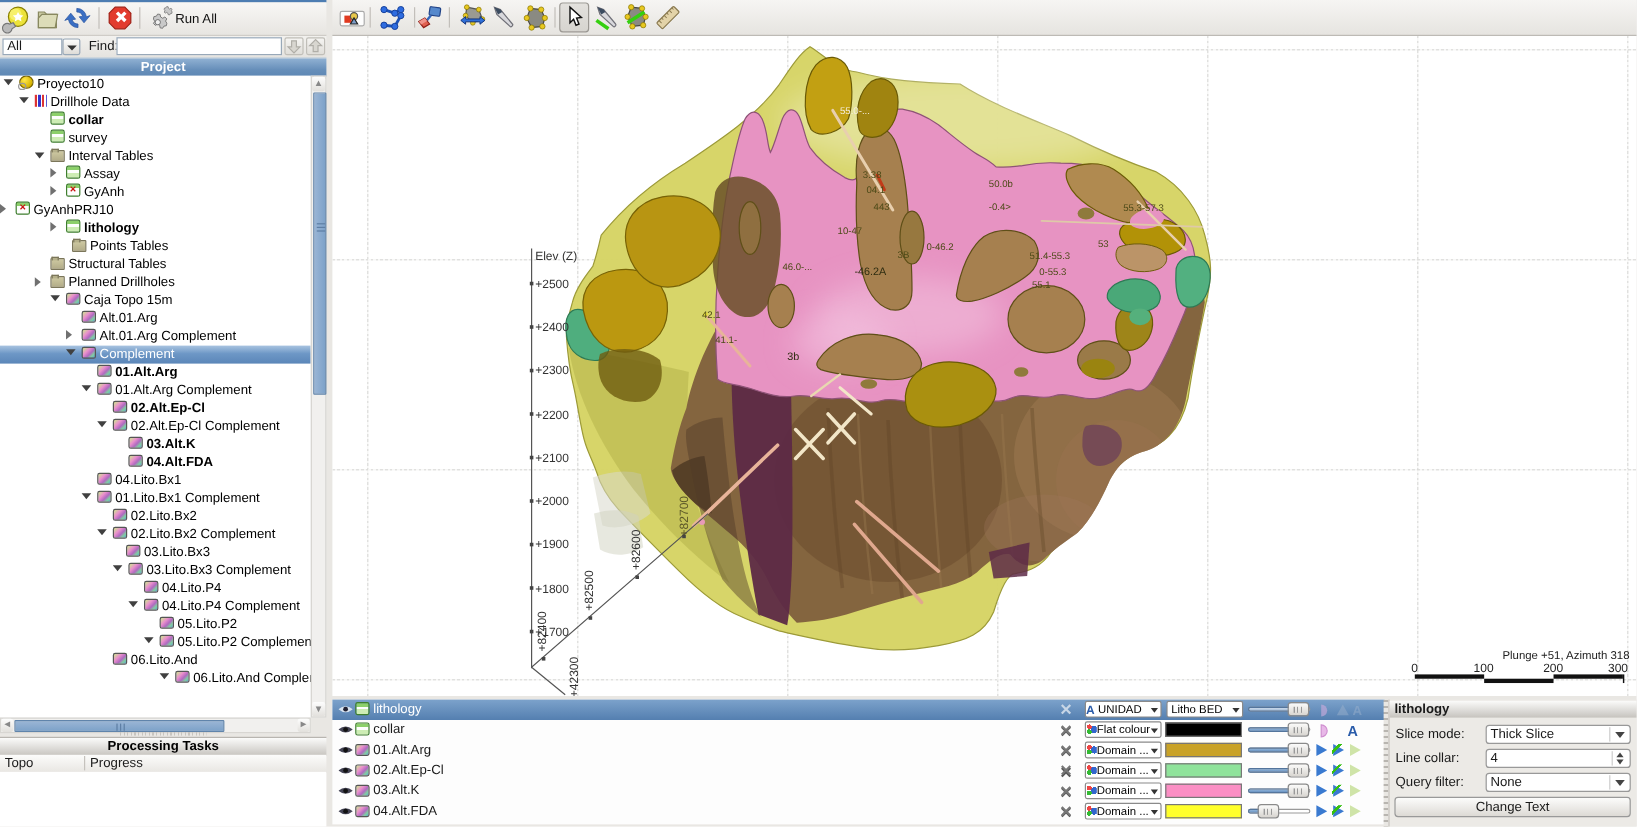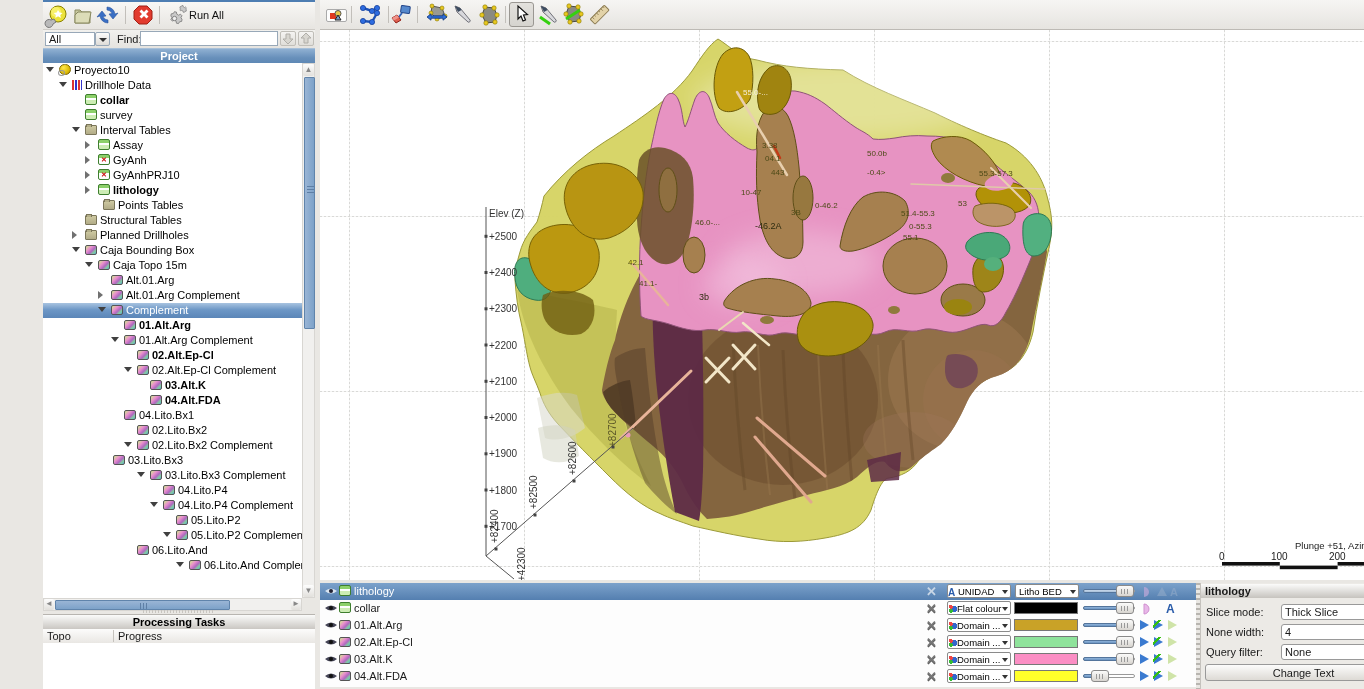--- a/index.html
+++ b/index.html
@@ -1,18 +1,18 @@
 <!DOCTYPE html>
 <html><head>
 <meta charset="utf-8">
 <style>
 html,body{margin:0;padding:0;}
 #root{position:relative;width:1364px;height:689px;overflow:hidden;
   font-family:"Liberation Sans",sans-serif;background:#e9e7e3;font-size:11px;color:#1a1a1a;}
-.abs{position:absolute;margin-left:43px;}
+.abs{position:absolute;}
 
 #blueline{left:0;top:0;width:272px;height:2px;background:#4d7db2;}
 #tbl{left:0;top:2px;width:272px;height:27px;background:linear-gradient(#f8f7f5,#e7e5e1);border-bottom:1px solid #cfccc7;}
 #findrow{left:0;top:30px;width:272px;height:18px;background:linear-gradient(#f2f1ee,#e5e3df);}
 #projhdr{left:0;top:48px;width:272px;height:15px;background:linear-gradient(#8fb0d2,#678fba 60%,#5d87b4);
   color:#fff;font-weight:bold;text-align:center;line-height:15px;font-size:11px;border-top:1px solid #a8c0d8;}
 #tree{left:0;top:63px;width:259px;height:535px;background:#fff;overflow:hidden;}
 .tr{height:15px;line-height:15px;white-space:nowrap;position:relative;font-size:11px;color:#000;}
 .tr .lbl{vertical-align:top;}
 .sel{background:linear-gradient(#a8c3e0,#6d97c6 45%,#5b86b8);color:#fff;}
@@ -130,40 +130,40 @@
   </div>
   <div class="abs" id="projhdr">Project</div>
   <div class="abs" id="tree">
 <div class="tr" style="padding-left:3px"><span class="xw"><span class="exp ed"></span></span><span class="ti i-hat"></span><span class="lbl">Proyecto10</span></div>
 <div class="tr" style="padding-left:16px"><span class="xw"><span class="exp ed"></span></span><span class="ti i-drill"></span><span class="lbl">Drillhole Data</span></div>
 <div class="tr" style="padding-left:29px"><span class="xw"></span><span class="ti i-table"></span><span class="lbl b">collar</span></div>
 <div class="tr" style="padding-left:29px"><span class="xw"></span><span class="ti i-table"></span><span class="lbl">survey</span></div>
 <div class="tr" style="padding-left:29px"><span class="xw"><span class="exp ed"></span></span><span class="ti i-folder"></span><span class="lbl">Interval Tables</span></div>
 <div class="tr" style="padding-left:42px"><span class="xw"><span class="exp er"></span></span><span class="ti i-table"></span><span class="lbl">Assay</span></div>
 <div class="tr" style="padding-left:42px"><span class="xw"><span class="exp er"></span></span><span class="ti i-tablex"></span><span class="lbl">GyAnh</span></div>
-<div class="tr" style="padding-left:42px"><span class="xw"><span class="exp er"></span></span><span class="ti i-tablex"></span><span class="lbl">GyAnhPRJ10</span></div>
+<div class="tr" style=""><span class="xw"><span class="exp er"></span></span><span class="ti i-tablex"></span><span class="lbl">GyAnhPRJ10</span></div>
 <div class="tr" style="padding-left:42px"><span class="xw"><span class="exp er"></span></span><span class="ti i-table"></span><span class="lbl b">lithology</span></div>
 <div class="tr" style="padding-left:47px"><span class="xw"></span><span class="ti i-folder"></span><span class="lbl">Points Tables</span></div>
 <div class="tr" style="padding-left:29px"><span class="xw"></span><span class="ti i-folder"></span><span class="lbl">Structural Tables</span></div>
 <div class="tr" style="padding-left:29px"><span class="xw"><span class="exp er"></span></span><span class="ti i-folder"></span><span class="lbl">Planned Drillholes</span></div>
-<div class="tr" style="padding-left:29px"><span class="xw"><span class="exp ed"></span></span><span class="ti i-cube"></span><span class="lbl">Caja Bounding Box</span></div>
 <div class="tr" style="padding-left:42px"><span class="xw"><span class="exp ed"></span></span><span class="ti i-cube"></span><span class="lbl">Caja Topo 15m</span></div>
 <div class="tr" style="padding-left:55px"><span class="xw"></span><span class="ti i-cube"></span><span class="lbl">Alt.01.Arg</span></div>
 <div class="tr" style="padding-left:55px"><span class="xw"><span class="exp er"></span></span><span class="ti i-cube"></span><span class="lbl">Alt.01.Arg Complement</span></div>
 <div class="tr sel" style="padding-left:55px"><span class="xw"><span class="exp ed"></span></span><span class="ti i-cube"></span><span class="lbl">Complement</span></div>
 <div class="tr" style="padding-left:68px"><span class="xw"></span><span class="ti i-cube"></span><span class="lbl b">01.Alt.Arg</span></div>
 <div class="tr" style="padding-left:68px"><span class="xw"><span class="exp ed"></span></span><span class="ti i-cube"></span><span class="lbl">01.Alt.Arg Complement</span></div>
 <div class="tr" style="padding-left:81px"><span class="xw"></span><span class="ti i-cube"></span><span class="lbl b">02.Alt.Ep-Cl</span></div>
 <div class="tr" style="padding-left:81px"><span class="xw"><span class="exp ed"></span></span><span class="ti i-cube"></span><span class="lbl">02.Alt.Ep-Cl Complement</span></div>
 <div class="tr" style="padding-left:94px"><span class="xw"></span><span class="ti i-cube"></span><span class="lbl b">03.Alt.K</span></div>
 <div class="tr" style="padding-left:94px"><span class="xw"></span><span class="ti i-cube"></span><span class="lbl b">04.Alt.FDA</span></div>
 <div class="tr" style="padding-left:68px"><span class="xw"></span><span class="ti i-cube"></span><span class="lbl">04.Lito.Bx1</span></div>
+<div class="tr" style="padding-left:68px"><span class="xw"><span class="exp ed"></span></span><span class="ti i-cube"></span><span class="lbl">01.Lito.Bx1 Complement</span></div>
 <div class="tr" style="padding-left:81px"><span class="xw"></span><span class="ti i-cube"></span><span class="lbl">02.Lito.Bx2</span></div>
 <div class="tr" style="padding-left:81px"><span class="xw"><span class="exp ed"></span></span><span class="ti i-cube"></span><span class="lbl">02.Lito.Bx2 Complement</span></div>
-<div class="tr" style="padding-left:57px"><span class="xw"></span><span class="ti i-cube"></span><span class="lbl">03.Lito.Bx3</span></div>
+<div class="tr" style="padding-left:92px"><span class="xw"></span><span class="ti i-cube"></span><span class="lbl">03.Lito.Bx3</span></div>
 <div class="tr" style="padding-left:94px"><span class="xw"><span class="exp ed"></span></span><span class="ti i-cube"></span><span class="lbl">03.Lito.Bx3 Complement</span></div>
 <div class="tr" style="padding-left:107px"><span class="xw"></span><span class="ti i-cube"></span><span class="lbl">04.Lito.P4</span></div>
 <div class="tr" style="padding-left:107px"><span class="xw"><span class="exp ed"></span></span><span class="ti i-cube"></span><span class="lbl">04.Lito.P4 Complement</span></div>
 <div class="tr" style="padding-left:120px"><span class="xw"></span><span class="ti i-cube"></span><span class="lbl">05.Lito.P2</span></div>
 <div class="tr" style="padding-left:120px"><span class="xw"><span class="exp ed"></span></span><span class="ti i-cube"></span><span class="lbl">05.Lito.P2 Complement</span></div>
 <div class="tr" style="padding-left:81px"><span class="xw"></span><span class="ti i-cube"></span><span class="lbl">06.Lito.And</span></div>
 <div class="tr" style="padding-left:133px"><span class="xw"><span class="exp ed"></span></span><span class="ti i-cube"></span><span class="lbl">06.Lito.And Complement</span></div>
 </div>
   <div class="abs" id="vsb">
     <div class="sbtn" style="left:0px;top:0px;">▲</div>
@@ -591,21 +591,21 @@
       <div class="tri" style="left:834px;border-left:9px solid #3a7ad0"></div>
         <div style="position:absolute;left:833px;top:3px;width:11px;height:11px;background:linear-gradient(135deg,transparent 0 4px,#35c010 4px 6px,transparent 6px)"></div>
       <div class="tri" style="left:848px;border-left:9px solid #cfe4a8"></div>
     </div>
   </div>
   <div class="abs" style="left:1153px;top:583px;width:4px;height:106px;background:repeating-linear-gradient(to bottom,#b8b5b0 0 2px,#e9e7e3 2px 5px);"></div>
   <div class="abs" id="rp">
     <div id="rphdr">lithology</div>
     <div class="rplbl" style="top:23px">Slice mode:</div>
     <div class="rpfield" style="top:21px">Thick Slice<span class="ddarr"></span></div>
-    <div class="rplbl" style="top:43px">None width:</div>
+    <div class="rplbl" style="top:43px">Line collar:</div>
     <div class="rpfield" style="top:41px">4
       <span style="position:absolute;right:1px;top:1px;width:13px;height:12px;border-left:1px solid #ccc;">
         <span style="position:absolute;left:3px;top:1px;width:0;height:0;border-left:3px solid transparent;border-right:3px solid transparent;border-bottom:4px solid #444"></span>
         <span style="position:absolute;left:3px;top:7px;width:0;height:0;border-left:3px solid transparent;border-right:3px solid transparent;border-top:4px solid #444"></span>
       </span>
     </div>
     <div class="rplbl" style="top:63px">Query filter:</div>
     <div class="rpfield" style="top:61px">None<span class="ddarr"></span></div>
     <div id="btn-ct">Change Text</div>
   </div>

